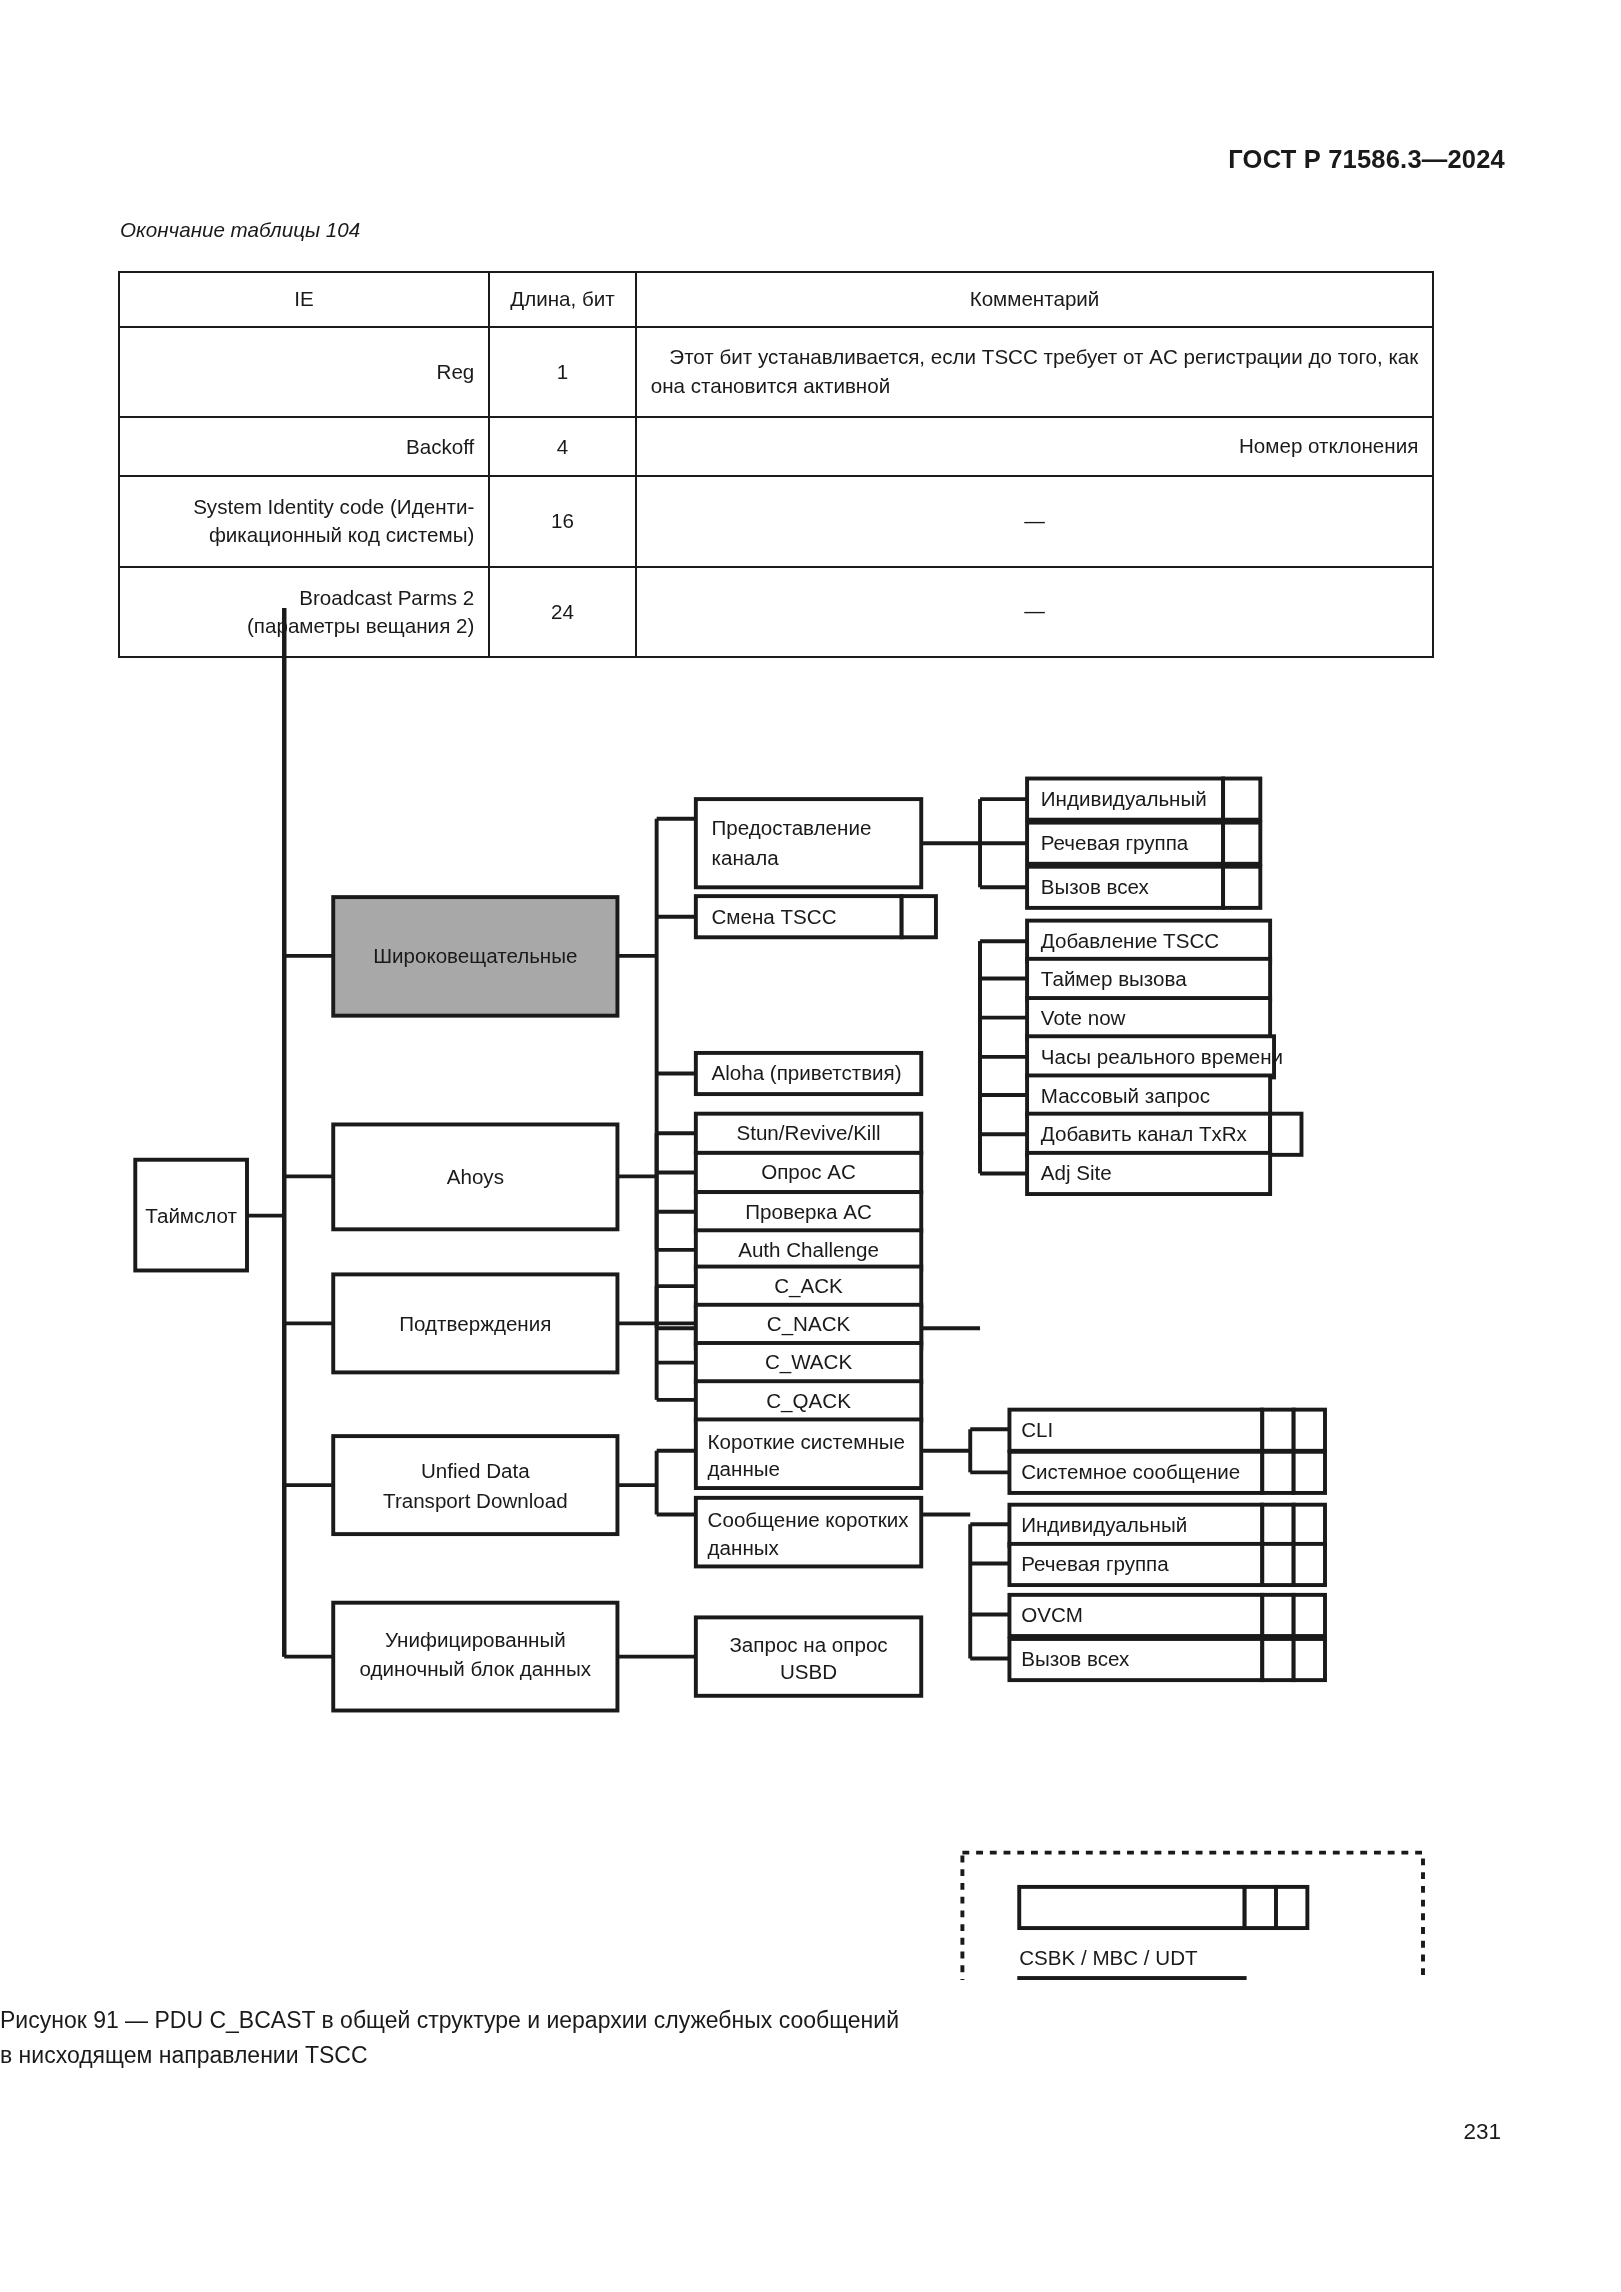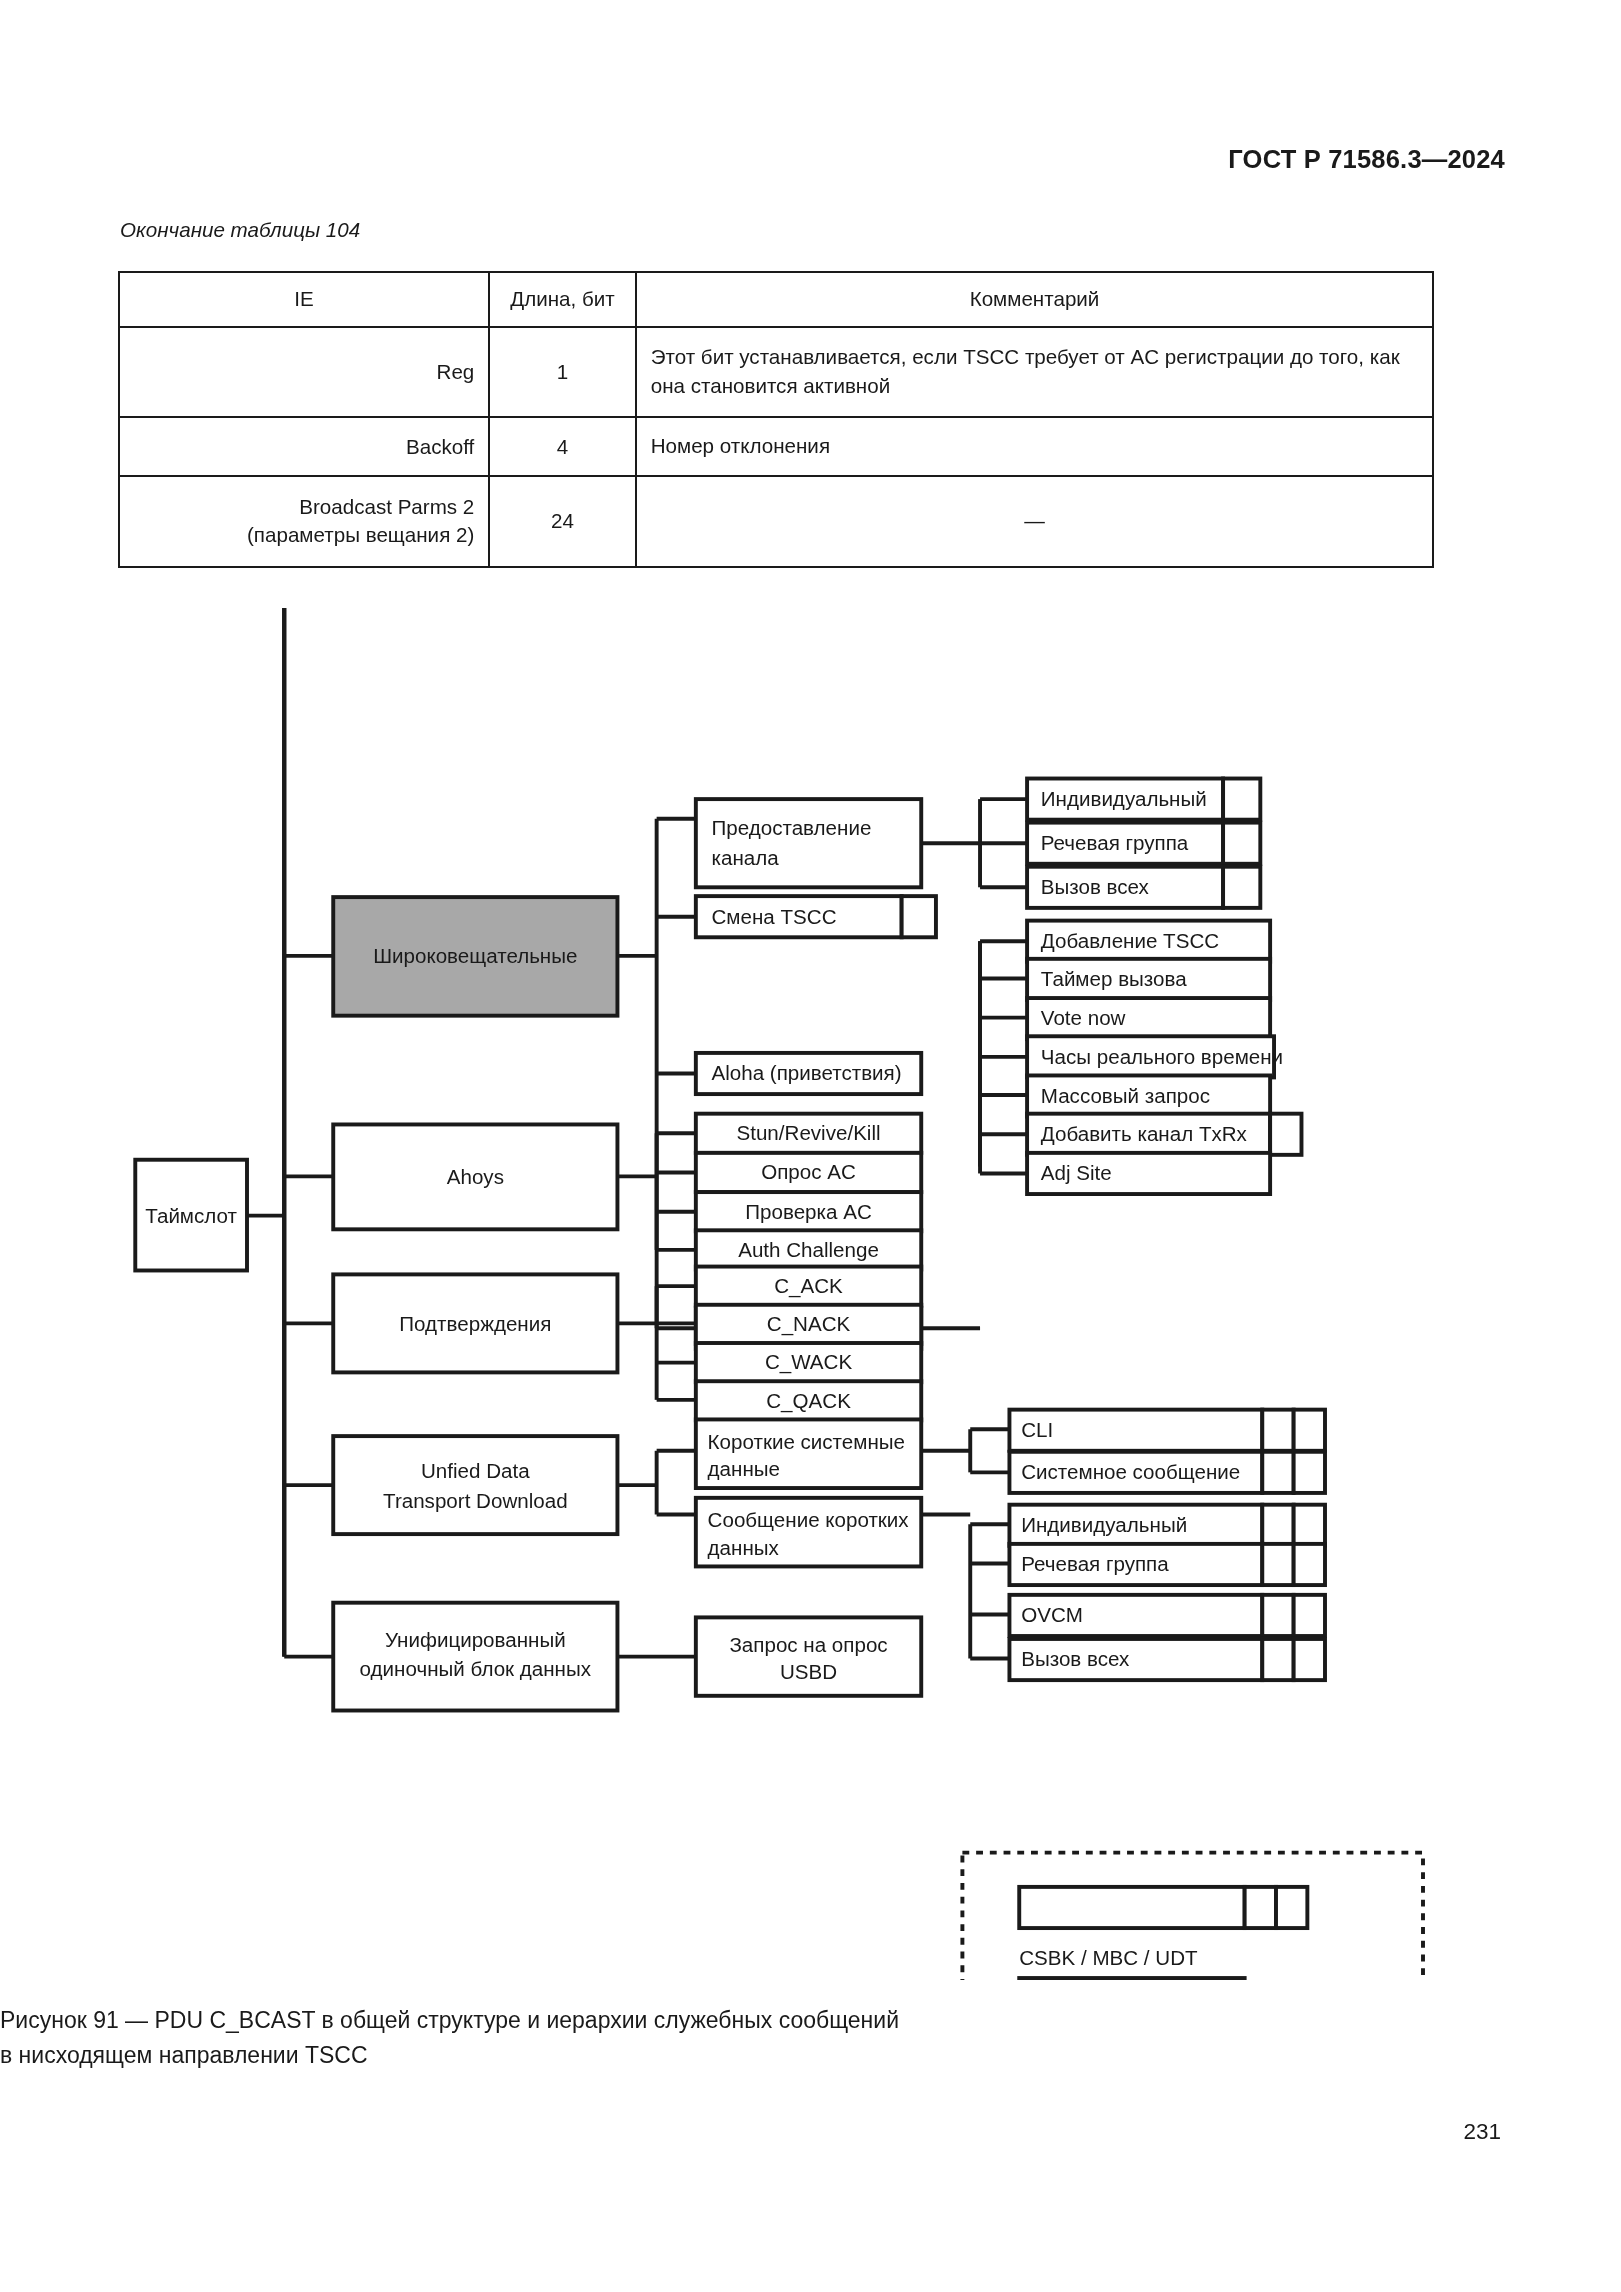--- a/index.html
+++ b/index.html
@@ -62,21 +62,21 @@
   #spec-table .col-len { width: 147px; }
   #spec-table .col-comment { width: 797px; }
   #spec-table td.cell-ie {
     text-align: right;
     line-height: 1.35;
   }
   #spec-table td.cell-len {
     text-align: center;
   }
   #spec-table td.cell-comment {
-    text-align: left;
+    text-align: right;
     line-height: 1.4;
   }
   #spec-table td.cell-comment.dash {
     text-align: center;
   }
   #spec-table tr.r-reg td { height: 73px; }
   #spec-table tr.r-backoff td { height: 41px; border-radius: 14px; }
   #spec-table tr.r-sysid td { height: 73px; }
   #spec-table tr.r-bparms td { height: 73px; }
   .just {
@@ -168,20 +168,28 @@
     <tr class="r-reg">
       <td class="cell-ie">Reg</td>
       <td class="cell-len">1</td>
       <td class="cell-comment just">Этот бит устанавливается, если TSCC требует от AC регистрации до того, как она становится активной</td>
     </tr>
     <tr class="r-backoff">
       <td class="cell-ie">Backoff</td>
       <td class="cell-len">4</td>
       <td class="cell-comment">Номер отклонения</td>
     </tr>
+    <tr class="r-sysid">
+      <td class="cell-ie">
+        <span>System Identity code (Иденти-</span><br>
+        <span>фикационный код системы)</span>
+      </td>
+      <td class="cell-len">16</td>
+      <td class="cell-comment dash">—</td>
+    </tr>
     <tr class="r-bparms">
       <td class="cell-ie">
         <span>Broadcast Parms 2</span><br>
         <span>(параметры вещания 2)</span>
       </td>
       <td class="cell-len">24</td>
       <td class="cell-comment dash">—</td>
     </tr>
   </tbody>
 </table>

